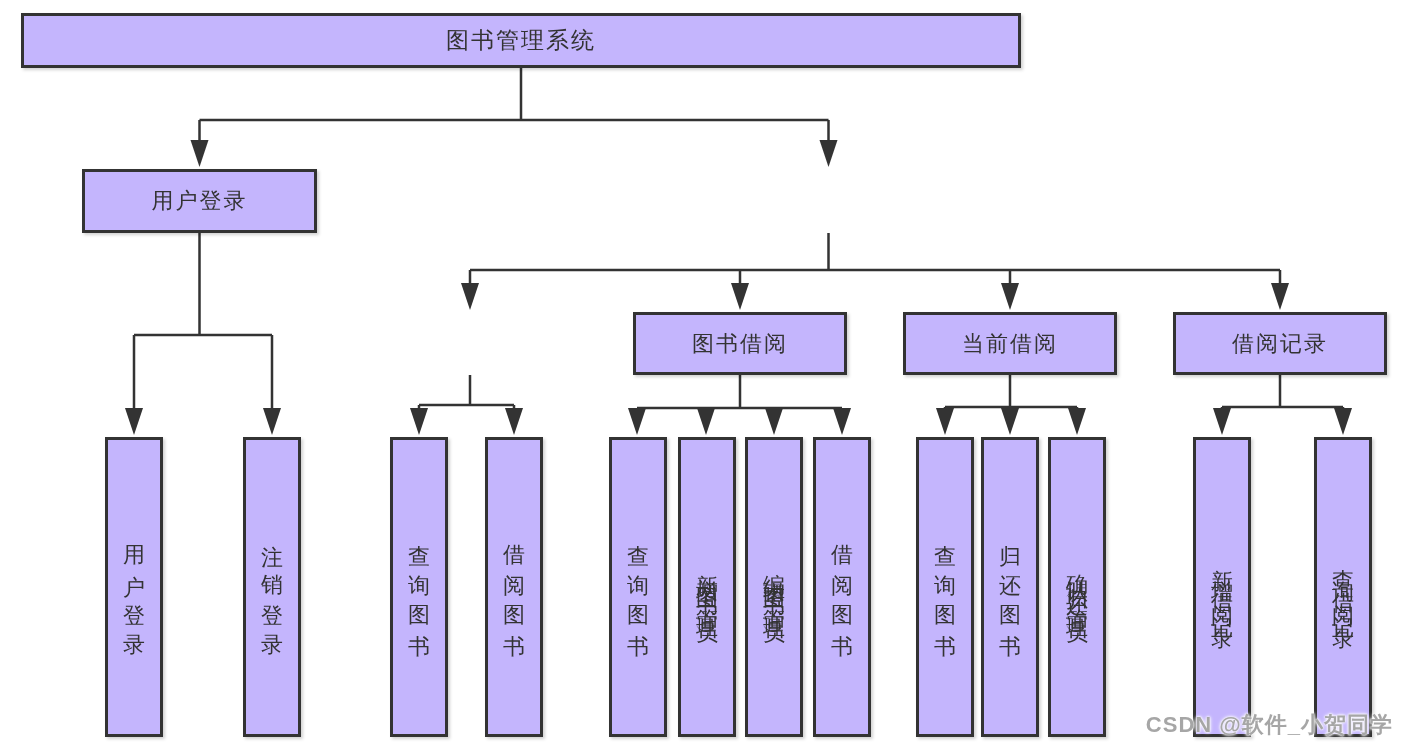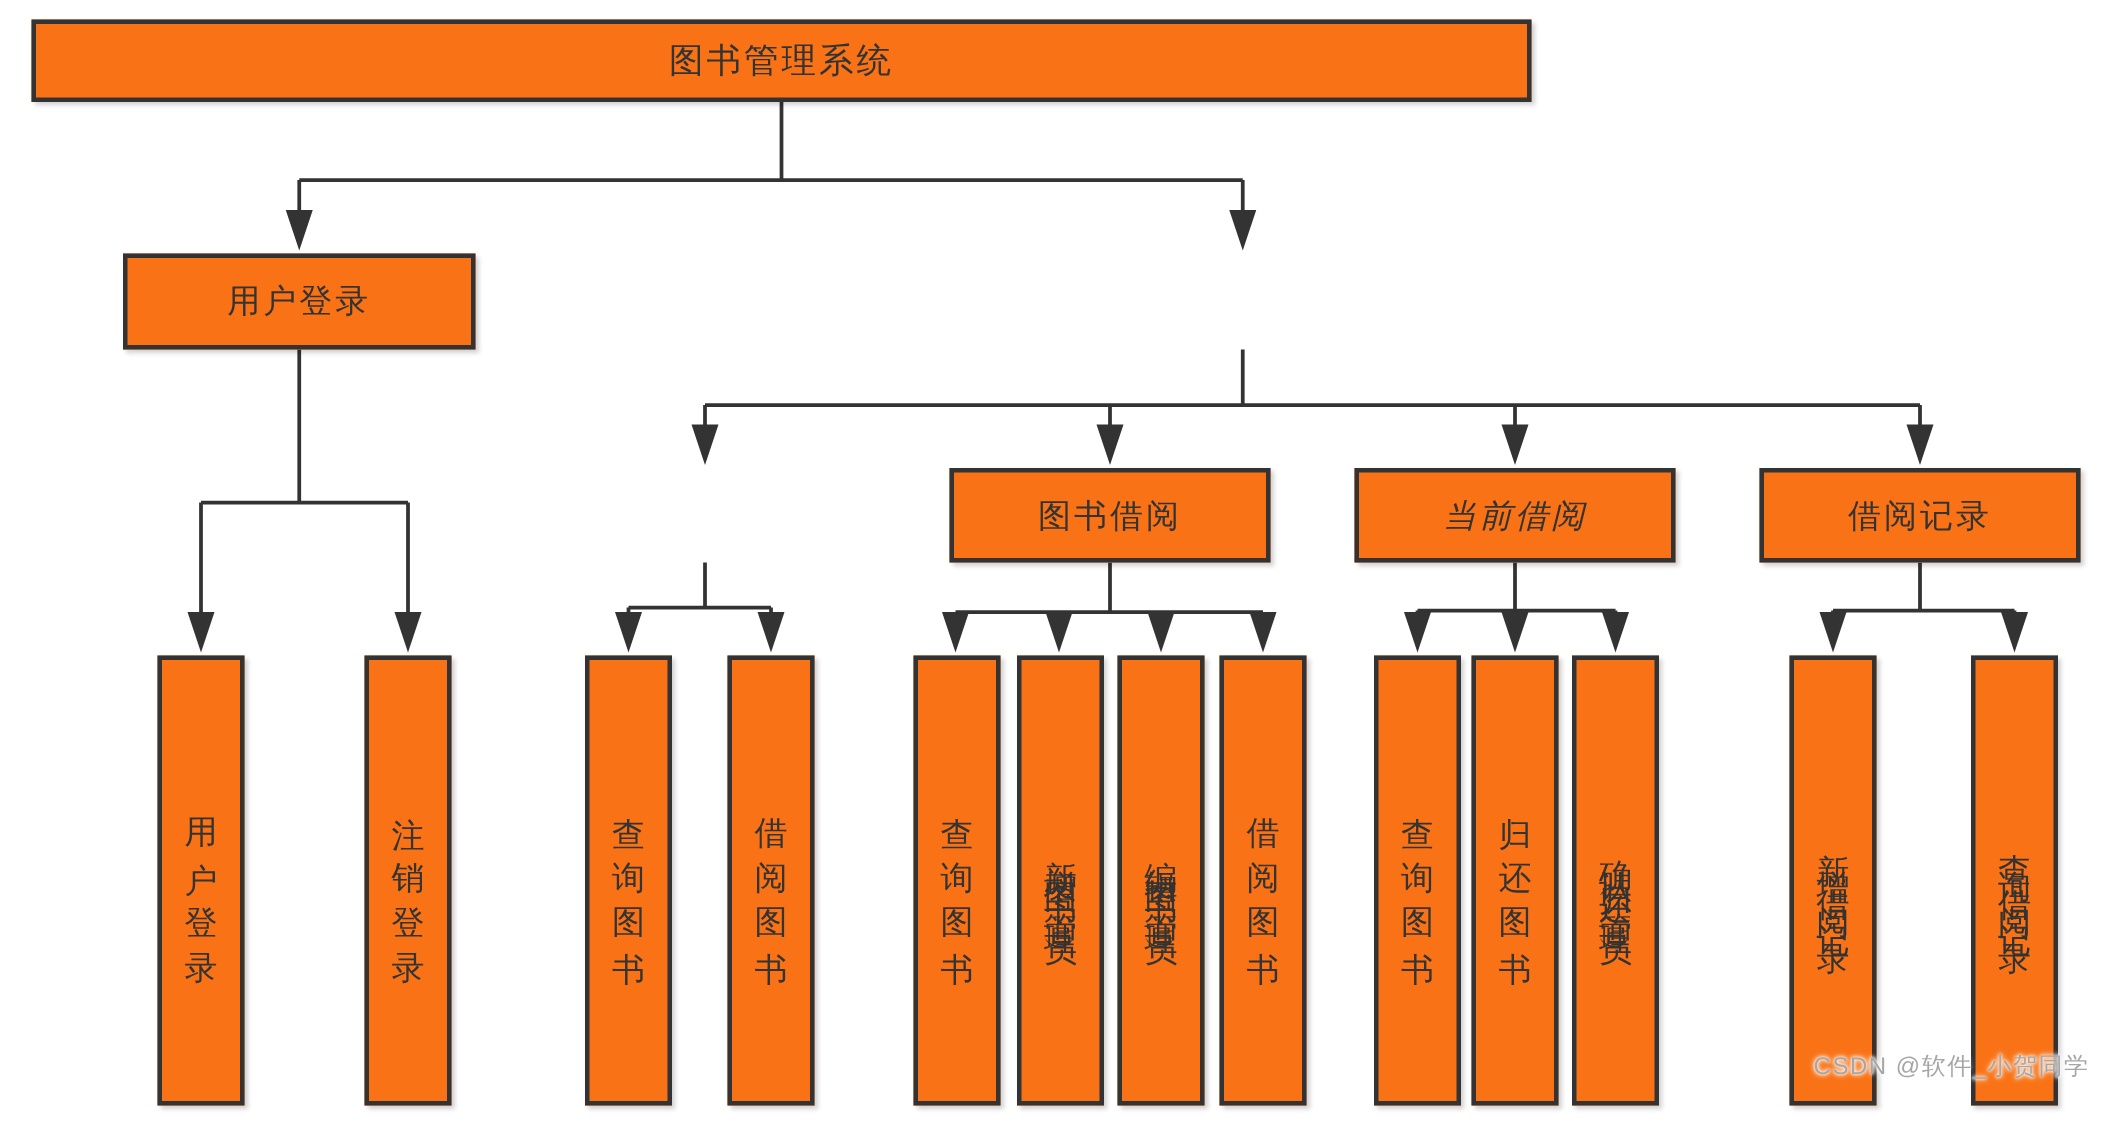--- a/index.html
+++ b/index.html
@@ -15,21 +15,21 @@
     background:var(--bg);
     font-family:"Liberation Sans","DejaVu Sans",sans-serif;
     color:var(--text);
     overflow:hidden;
   }
   .connectors{position:absolute;left:0;top:0;width:1405px;height:747px;}
   .box{
     position:absolute;
     box-sizing:border-box;
     border:3px solid var(--line);
-    background:#f97316;
+    background:#c4b5fd;
     display:flex;align-items:center;justify-content:center;
     box-shadow:2px 2px 3px rgba(0,0,0,0.18);
   }
   .h-label{
     font-size:22px;
     letter-spacing:2px;
     white-space:nowrap;
     color:var(--text);
   }
   .root .h-label{font-size:23px;}
@@ -39,26 +39,27 @@
     text-orientation:mixed;
     font-size:22px;
     line-height:1;
     color:var(--text);
     white-space:nowrap;
   }
   .lvl2{top:169px;height:64px;}
   .lvl3{top:312px;width:214px;height:63px;}
   .watermark{
     position:absolute;
-    right:12px;bottom:25px;
-    font-size:16px;
+    right:12px;bottom:7px;
+    font-size:22px;
     letter-spacing:1px;
     color:var(--wm);
     text-shadow:0 0 2px #fff,0 0 3px #fff,0 0 4px #fff;
     z-index:5;
+    font-weight:bold;
   }
 </style>
 </head>
 <body>
 
 <div class="canvas">
 
   <svg class="connectors" viewBox="0 0 1405 747" xmlns="http://www.w3.org/2000/svg">
     <g stroke="#333333" stroke-width="2.5" fill="none">
 
@@ -103,21 +104,21 @@
     <span class="h-label">图书管理系统</span>
   </div>
 
   <div class="box lvl2" style="left:82px;width:235px;">
     <span class="h-label">用户登录</span>
   </div>
 
   <div class="box lvl3" style="left:633px;">
     <span class="h-label">图书借阅</span>
   </div>
-  <div class="box lvl3" style="left:903px;font-style:italic;">
+  <div class="box lvl3" style="left:903px;">
     <span class="h-label">当前借阅</span>
   </div>
   <div class="box lvl3" style="left:1173px;">
     <span class="h-label">借阅记录</span>
   </div>
 
   <div class="box leaf" style="left:105px;">
     <span class="v-label" style="letter-spacing: 30px;">用户登录</span>
   </div>
   <div class="box leaf" style="left:243px;">

